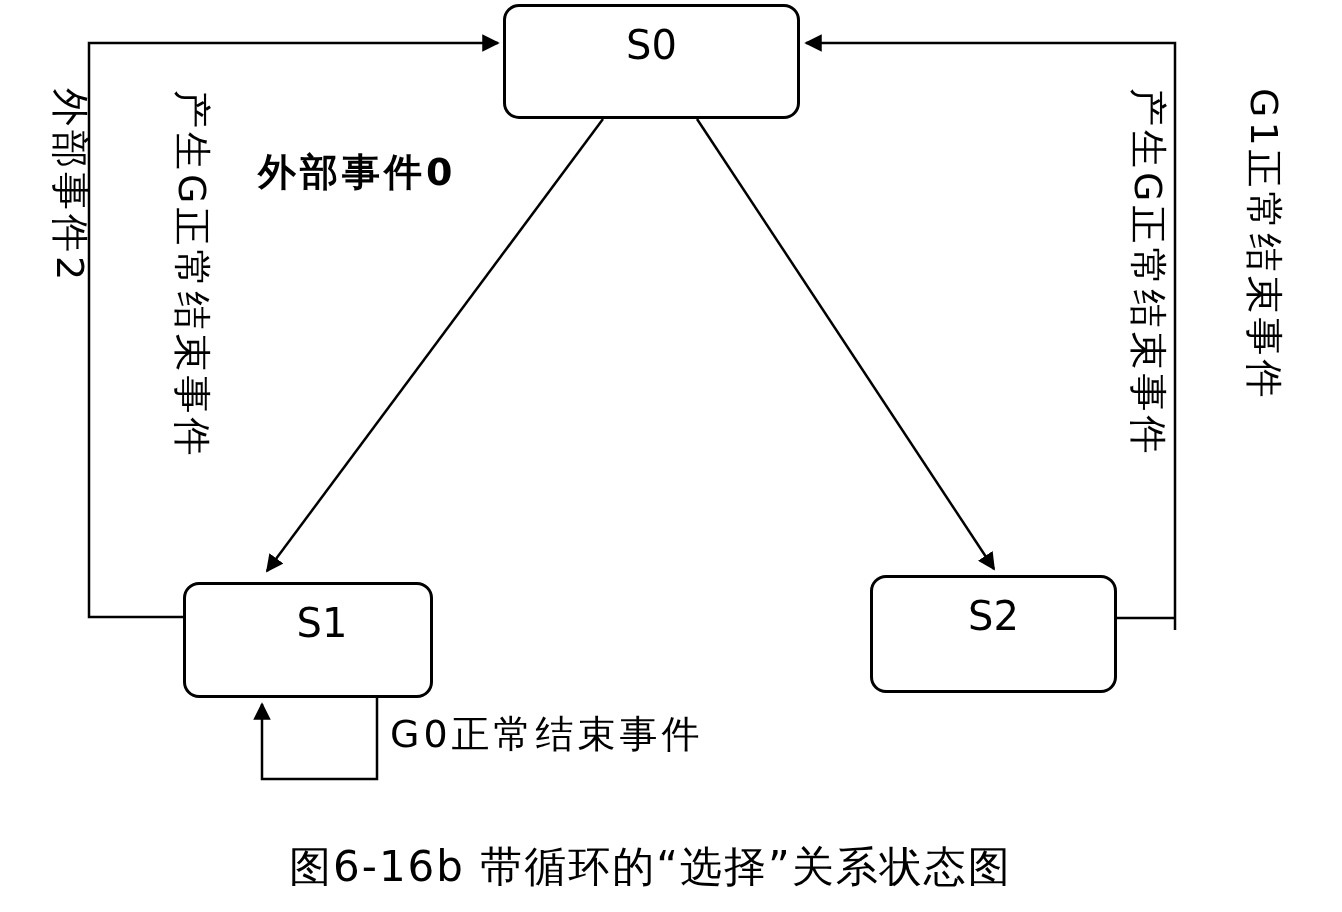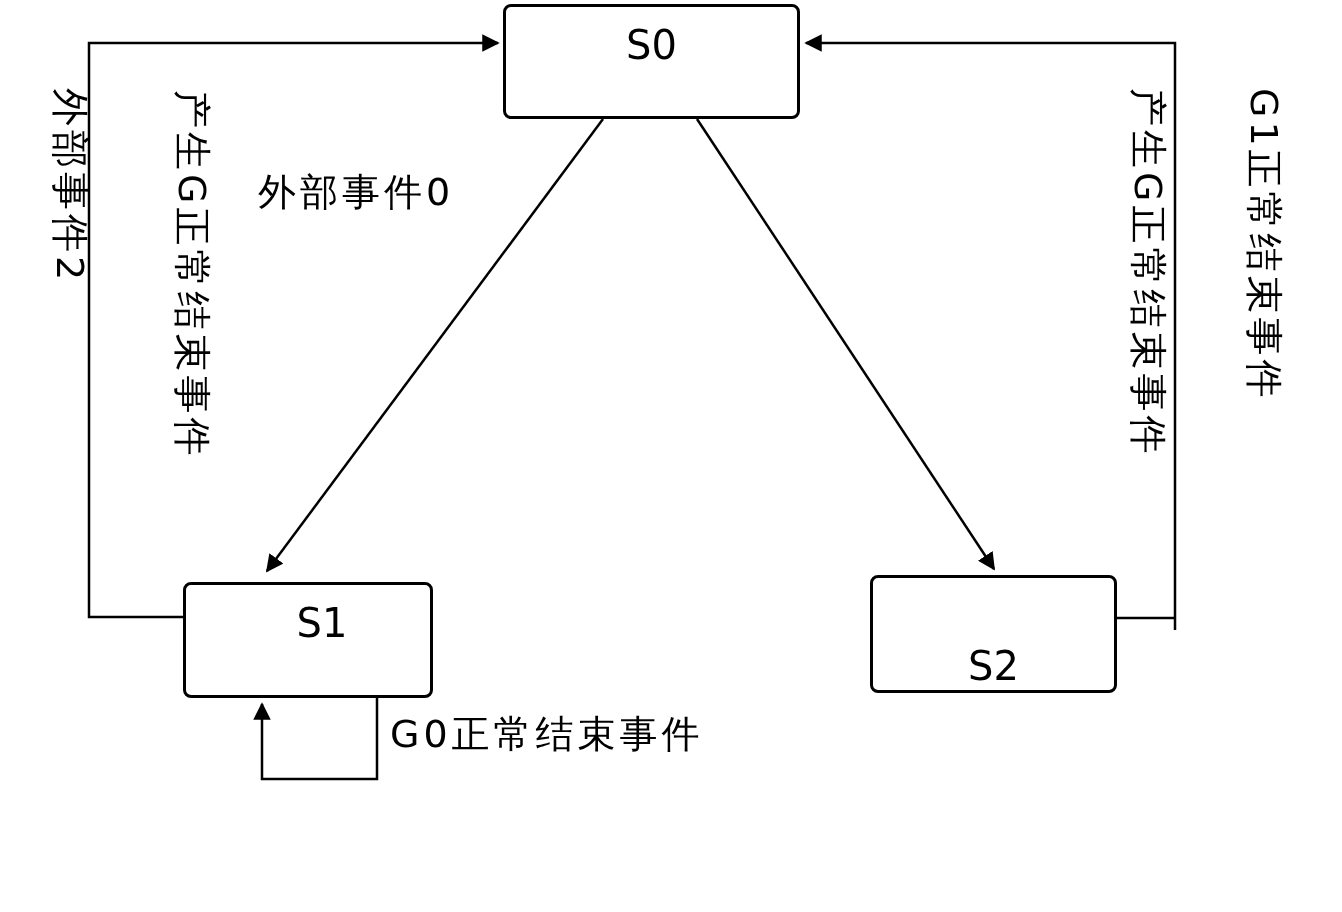--- a/index.html
+++ b/index.html
@@ -14,49 +14,49 @@
     overflow: hidden;
   }
   .edges-svg {
     position: absolute;
     left: 0; top: 0;
     width: 1342px; height: 912px;
   }
   .state-node {
     position: absolute;
     border: 3px solid #000000;
-    border-radius: 8px;
+    border-radius: 16px;
     background: #ffffff;
     display: flex;
     justify-content: center;
     align-items: flex-start;
     padding-top: 14px;
     font-size: 40px;
     line-height: 1.2;
   }
   .node-s0 { left: 503px; top: 4px;   width: 297px; height: 115px; }
   .node-s1 { left: 183px; top: 582px; width: 250px; height: 116px; padding-left: 28px; }
-  .node-s2 { left: 870px; top: 575px; width: 247px; height: 118px; align-items: flex-end; }
+  .node-s2 { left: 870px; top: 575px; width: 247px; height: 118px; }
   .edge-label {
     position: absolute;
     font-size: 38px;
     line-height: 48px;
     letter-spacing: 4px;
     white-space: nowrap;
     color: #000000;
   }
   .edge-label.vertical {
     writing-mode: vertical-rl;
     text-orientation: sideways;
   }
   .lbl-ext2        { left: 46px;   top: 88px; }
   .lbl-produce-l   { left: 168px;  top: 90px; }
   .lbl-produce-r   { left: 1124px; top: 88px; }
   .lbl-g1          { left: 1240px; top: 88px; }
-  .lbl-ext0        { left: 258px;  top: 168px; }
+  .lbl-ext0        { left: 258px;  top: 148px; font-weight: bold; }
   .lbl-ext1        { left: 830px;  top: 162px; }
   .lbl-g0          { left: 390px;  top: 710px; text-align: center; }
   .caption {
     position: absolute;
     left: 289px;
     top: 841px;
     font-size: 42px;
     line-height: 52px;
     letter-spacing: 2px;
     white-space: nowrap;
@@ -104,14 +104,15 @@
 
   <div class="edge-label vertical lbl-produce-r">产生G正常结束事件</div>
 
   <div class="edge-label vertical lbl-g1">G1正常结束事件</div>
 
   <div class="edge-label lbl-ext0">外部事件0</div>
 
 
   <div class="edge-label lbl-g0">G0正常结束事件</div>
 
+  <div class="caption">图6-16b 带循环的“选择”关系状态图</div>
 
 </div>
 
 </body></html>

